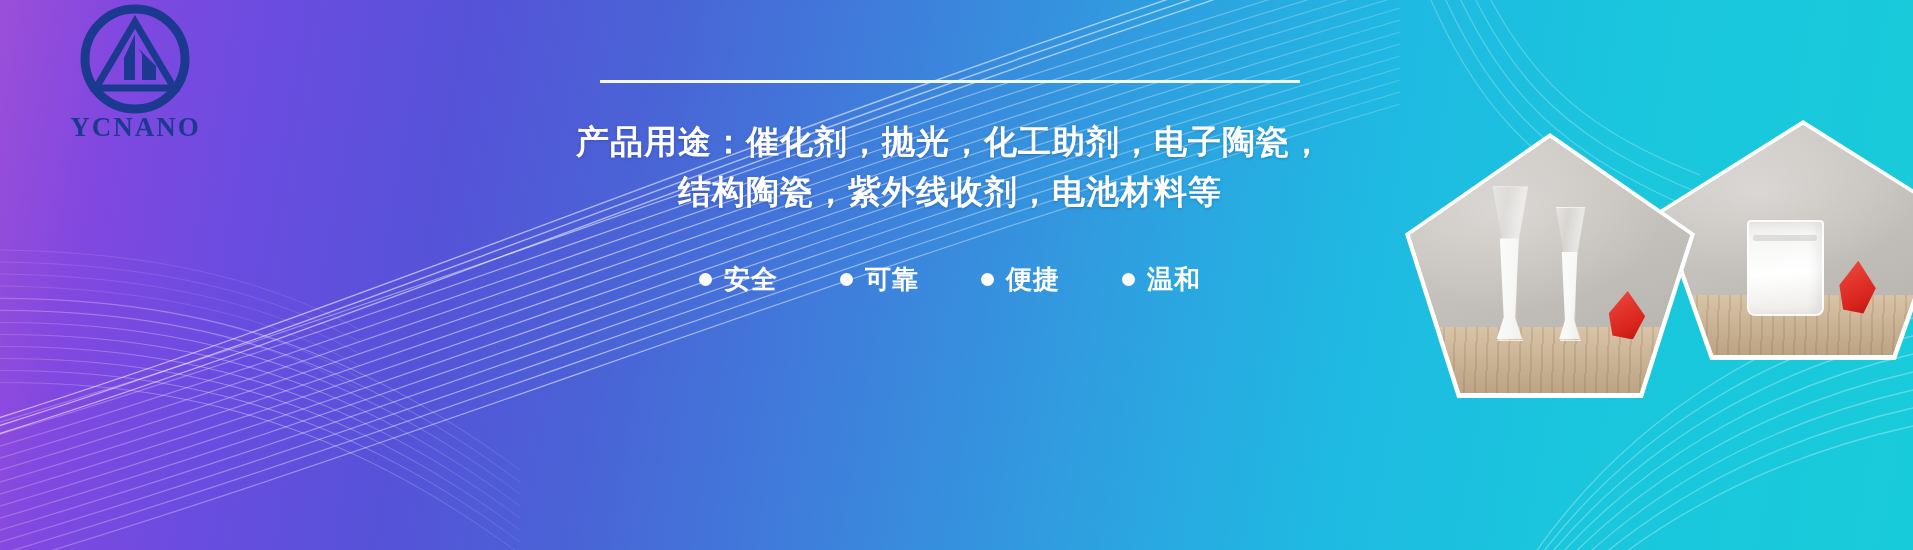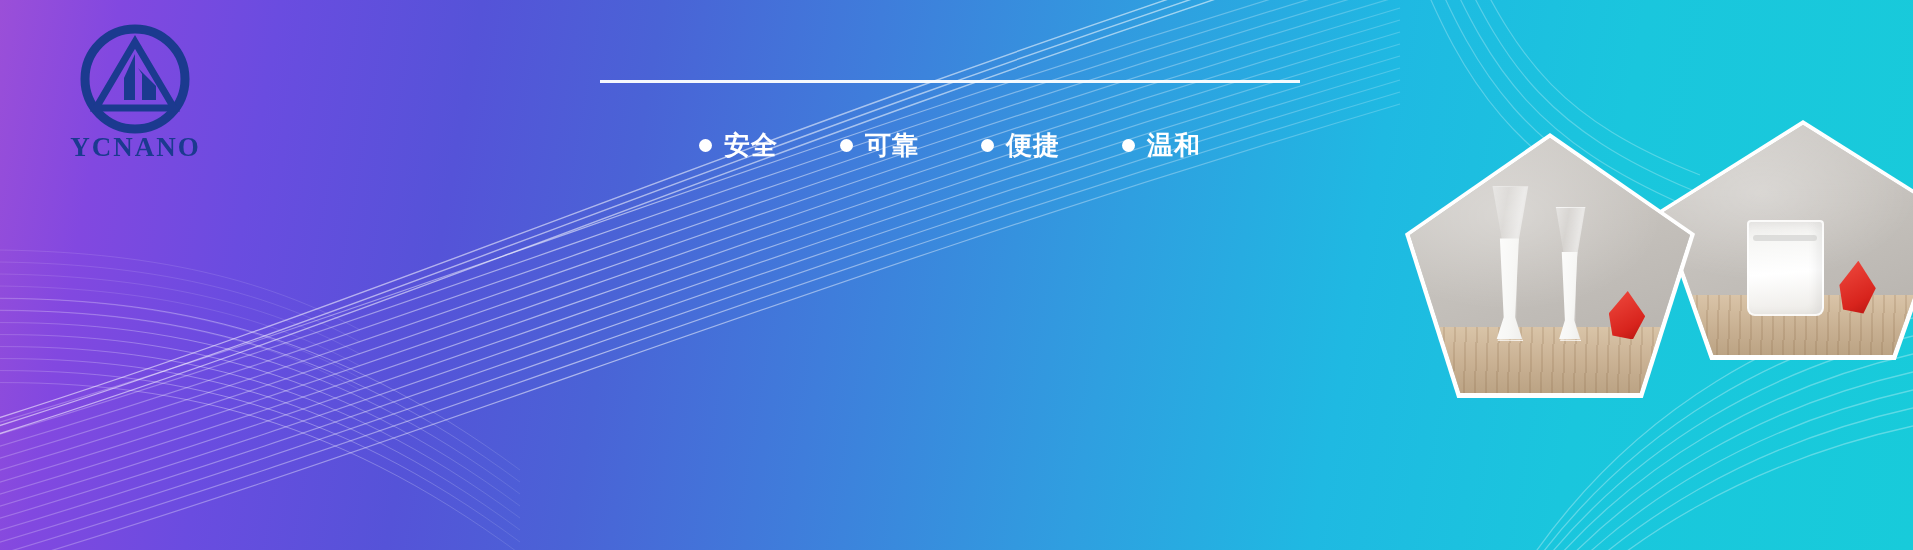--- a/index.html
+++ b/index.html
@@ -32,21 +32,21 @@
     left: 0; top: 0;
     width: 100%;
     height: 100%;
     pointer-events: none;
   }
 
   
   .logo-block {
     position: absolute;
     left: 48px;
-    top: 24px;
+    top: 4px;
     width: 175px;
     height: 140px;
   }
   .logo-mark {
     position: absolute;
     left: 32px;
     top: 0;
     width: 110px;
     height: 110px;
   }
@@ -305,20 +305,24 @@
       <rect x="46" y="58" width="6" height="18" fill="#1b3a8f"></rect>
     </svg>
     <div class="logo-word">YCNANO</div>
   </div>
 
   <div class="content">
 
 
     <div class="divider"></div>
 
+    <div class="subtitle">
+      <span class="line">产品用途：催化剂，抛光，化工助剂，电子陶瓷，</span>
+      <span class="line">结构陶瓷，紫外线收剂，电池材料等</span>
+    </div>
 
     <div class="features">
       <div class="feature">
         <span class="dot"></span>
         <span>安全</span>
       </div>
       <div class="feature">
         <span class="dot"></span>
         <span>可靠</span>
       </div>

